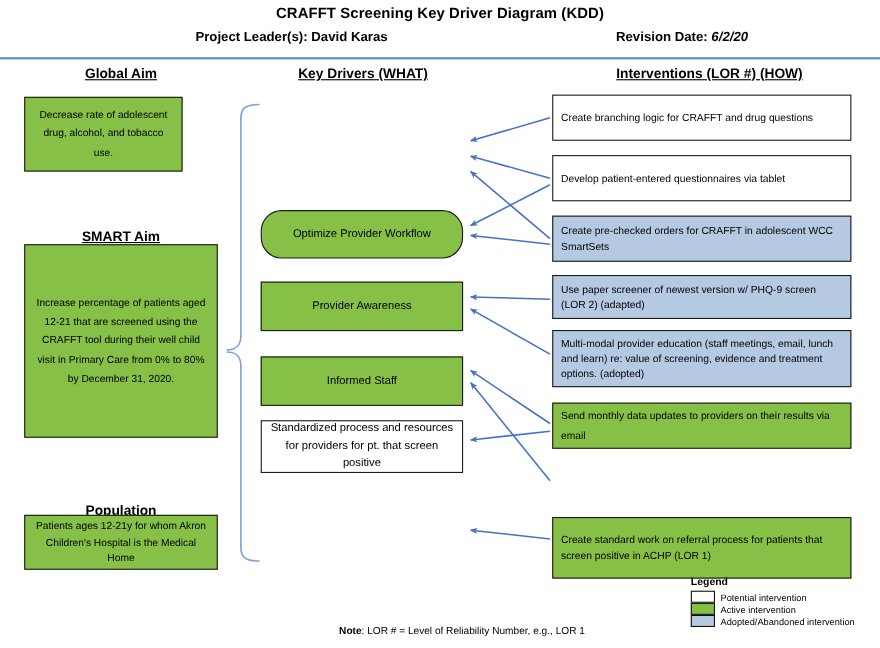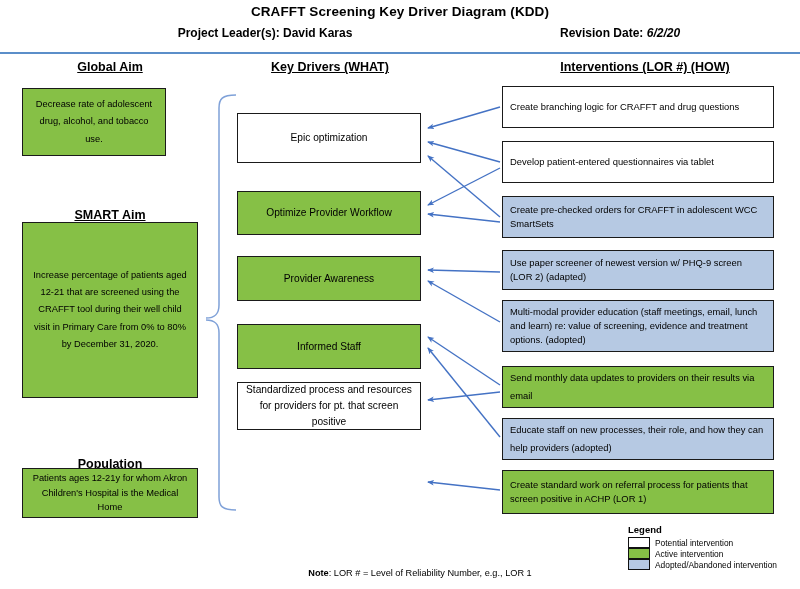--- a/index.html
+++ b/index.html
@@ -61,40 +61,40 @@
     text-decoration: underline; text-align: center; margin-top: 12px;
   }
   #sh-smart { left: 30px; top: 196px; width: 160px; }
   #box-smart    { left: 22px; top: 222px; width: 176px; height: 176px; }
   #sh-pop   { left: 30px; top: 445px; width: 160px; }
   #box-pop      { left: 22px; top: 468px; width: 176px; height: 50px; }
 
   
   .driver { font-size: 10.2px; }
   #d1 { left: 237px; top: 113px; width: 184px; height: 50px; }
-  #d2 { left: 237px; top: 191px; width: 184px; height: 44px; }
+  #d2 { left: 237px; top: 191px; width: 184px; height: 44px; border-radius: 19px; }
   #d3 { left: 237px; top: 256px; width: 184px; height: 45px; }
   #d4 { left: 237px; top: 324px; width: 184px; height: 45px; }
   #d5 { left: 237px; top: 382px; width: 184px; height: 48px; }
   #d6 { left: 237px; top: 458px; width: 184px; height: 45px; }
 
   
   .interv {
     justify-content: flex-start; text-align: left;
     font-size: 9.4px; line-height: 1.5; padding: 5px 7px;
   }
   .interv.loose { line-height: 1.95; }
   #i1 { left: 502px; top: 86px;  width: 272px; height: 42px; }
   #i2 { left: 502px; top: 141px; width: 272px; height: 42px; }
   #i3 { left: 502px; top: 196px; width: 272px; height: 42px; }
   #i4 { left: 502px; top: 250px; width: 272px; height: 40px; }
   #i5 { left: 502px; top: 300px; width: 272px; height: 52px; }
   #i6 { left: 502px; top: 366px; width: 272px; height: 42px; }
   #i7 { left: 502px; top: 418px; width: 272px; height: 42px; }
-  #i8 { left: 502px; top: 470px; width: 272px; height: 44px; }
+  #i8 { left: 502px; top: 470px; width: 272px; height: 56px; }
 
   
   #wires { position: absolute; left: 0; top: 0; width: 800px; height: 589px;
            pointer-events: none; }
 
   
   #legend { position: absolute; left: 628px; top: 524px; width: 170px; }
   #legend .lg-title { font-size: 9.5px; font-weight: bold; margin-bottom: 2px; }
   .lg-row { display: flex; align-items: center; height: 11px; }
   .lg-sw { width: 22px; height: 11px; border: 1.3px solid #111; flex: 0 0 auto; }
@@ -125,33 +125,31 @@
   <div class="col-head" id="ch-interv">Interventions (LOR #) (HOW)</div>
 
   <div class="box green aim-box" id="box-global">Decrease rate of adolescent drug, alcohol, and tobacco use.</div>
 
   <div class="sub-head" id="sh-smart">SMART Aim</div>
   <div class="box green aim-box" id="box-smart">Increase percentage of patients aged 12-21 that are screened using the CRAFFT tool during their well child visit  in Primary Care from 0% to 80% by December 31, 2020.</div>
 
   <div class="sub-head" id="sh-pop">Population</div>
   <div class="box green" id="box-pop">Patients ages 12-21y for whom Akron Children's Hospital is the Medical Home</div>
 
-  <div class="box white driver" id="d1">Epic optimization</div>
   <div class="box green driver" id="d2">Optimize Provider Workflow</div>
   <div class="box green driver" id="d3">Provider Awareness</div>
   <div class="box green driver" id="d4">Informed Staff</div>
   <div class="box white driver" id="d5">Standardized process  and resources for providers for pt. that screen positive</div>
 
   <div class="box white interv" id="i1">Create branching logic for CRAFFT and drug questions</div>
   <div class="box white interv" id="i2">Develop patient-entered questionnaires via tablet</div>
   <div class="box blue  interv" id="i3">Create pre-checked orders for CRAFFT in adolescent WCC SmartSets</div>
   <div class="box blue  interv" id="i4">Use paper screener of newest version w/ PHQ-9 screen (LOR 2) (adapted)</div>
   <div class="box blue  interv" id="i5">Multi-modal provider education (staff meetings, email, lunch and learn) re: value of screening, evidence and treatment options.  (adopted)</div>
   <div class="box green interv loose" id="i6">Send monthly data updates to providers on their results via email</div>
-  <div class="box blue  interv loose" id="i7">Educate staff on new processes, their role, and how they can help providers (adopted)</div>
   <div class="box green interv" id="i8">Create standard work on referral process for patients that screen positive in ACHP (LOR 1)</div>
 
   <svg id="wires" viewBox="0 0 800 589">
     <defs>
       <marker id="ah" markerWidth="7" markerHeight="7" refX="6" refY="3.2" orient="auto" markerUnits="userSpaceOnUse">
         <path d="M0,0.4 L7,3.2 L0,6 L1.8,3.2 Z" fill="#4472C4"></path>
       </marker>
     </defs>
 
     <g fill="none" stroke="#7FA1D8" stroke-width="1.5">

